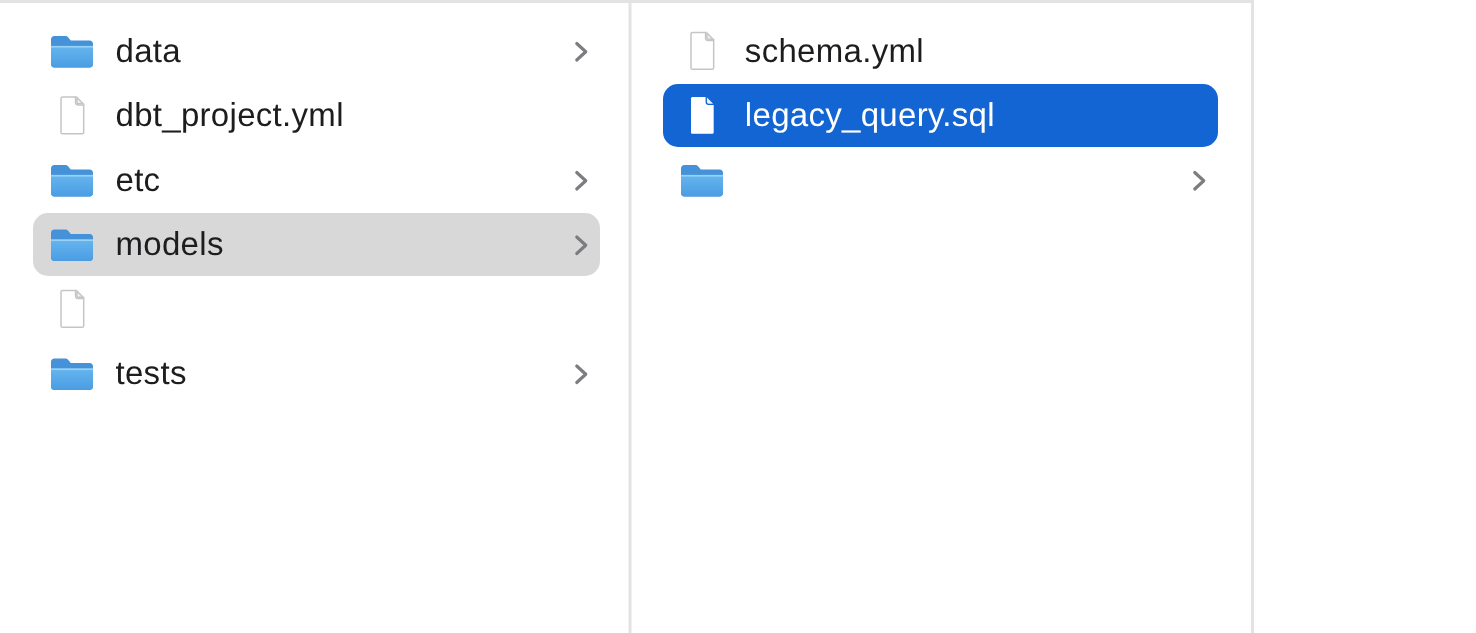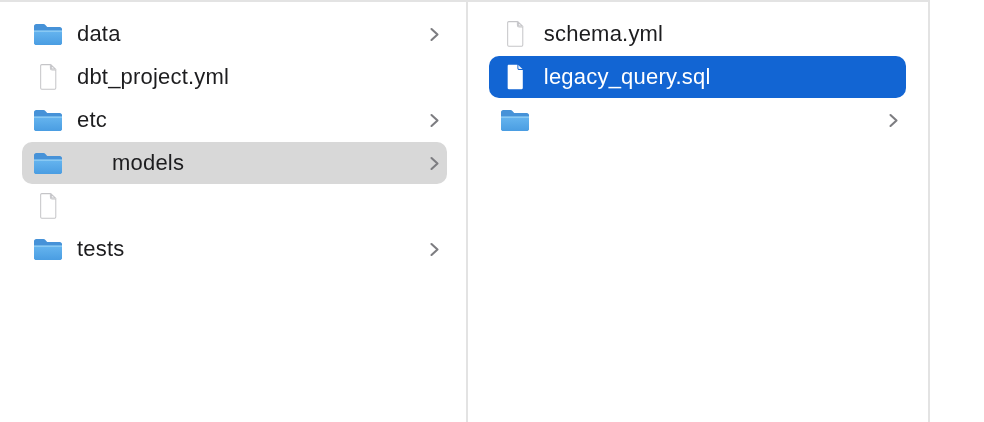--- a/index.html
+++ b/index.html
@@ -1,17 +1,17 @@
 <!DOCTYPE html>
 <html style="--bg: #ffffff; --sel-blue: #1265d3; --sel-gray: #d8d8d8; --text: #1d1d1f; --text-sel: #ffffff; --divider: #e3e3e3;"><head>
 <meta charset="utf-8">
 <style>
   html, body { margin: 0; padding: 0; background: #ffffff; }
   .screen {
-    width: 930px; height: 422px;
+    width: 836px; height: 422px;
     box-sizing: border-box;
     background: var(--bg, #ffffff);
     border-top: 2px solid var(--divider, #e3e3e3);
     display: flex;
     overflow: hidden;
     font-family: "Liberation Sans", "DejaVu Sans", sans-serif;
     text-align: center;
   }
   .column { padding-top: 10px; box-sizing: border-box; }
   .column[data-column="0"] { width: 491px; }
@@ -21,21 +21,21 @@
 
   .row {
     height: 42px;
     display: flex; align-items: center;
     border-radius: 10px;
     padding-left: 11px;
     box-sizing: border-box;
   }
   .column[data-column="0"] .row { margin: 1px 19px 1px 22px; }
   .column[data-column="1"] .row { margin: 1px 22px 1px 21px; }
-  .row.sel-gray { background: var(--sel-gray, #d8d8d8); gap: 35px; }
+  .row.sel-gray { background: var(--sel-gray, #d8d8d8); }
   .row.sel-blue { background: var(--sel-blue, #1265d3); }
 
   .icon { width: 30px; height: 28px; flex: none; display: flex; align-items: center; justify-content: center; }
   .label {
     margin-left: 14px;
     font-size: 22px;
     letter-spacing: 0.2px;
     color: var(--text, #1d1d1f);
     white-space: nowrap;
   }

